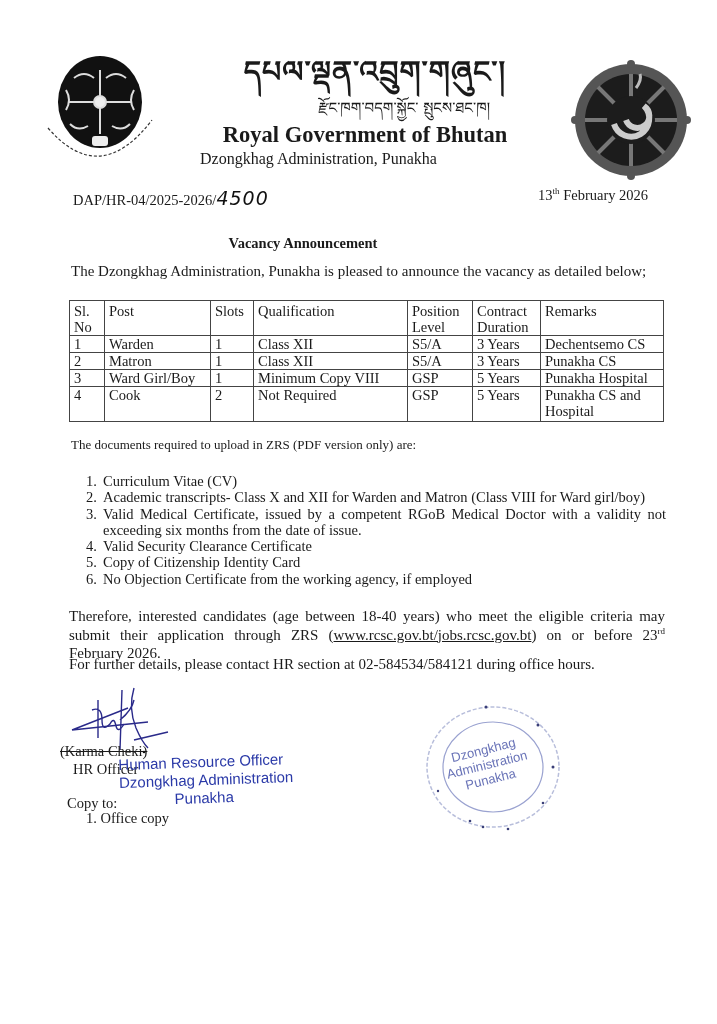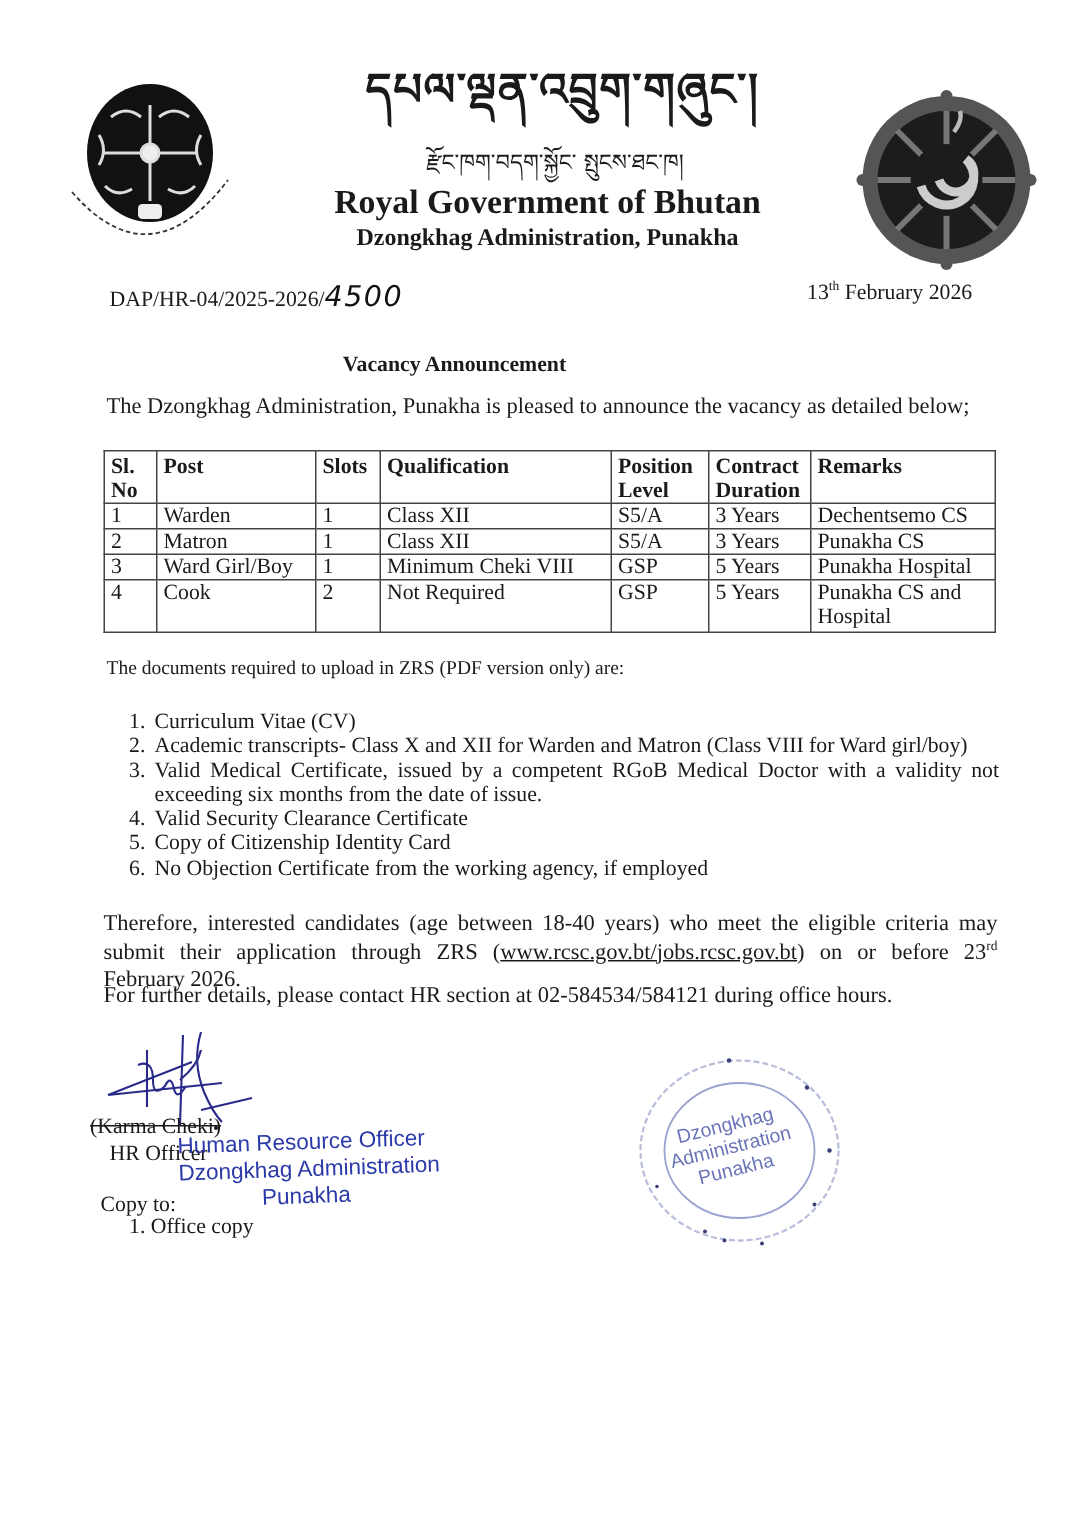--- a/index.html
+++ b/index.html
@@ -3,37 +3,37 @@
 <meta charset="utf-8">
 <style>
   * { box-sizing: border-box; margin: 0; padding: 0; }
   html, body { width: 717px; height: 1024px; background: #ffffff; overflow: hidden; }
   body { position: relative; font-family: "Liberation Serif", serif; color: #1a1a1a; }
   .abs { position: absolute; }
 
   
   .emblem-left { left: 38px; top: 48px; width: 124px; height: 128px; }
   .emblem-right { left: 566px; top: 58px; width: 130px; height: 124px; }
-  .dz-title { left: 240px; top: 26px; width: 270px; text-align: center; font-size: 30px; font-weight: bold; letter-spacing: 1px; font-family: "DejaVu Serif", serif; }
-  .dz-sub { left: 250px; top: 91px; width: 240px; text-align: center; font-size: 15px; font-family: "DejaVu Serif", serif; }
+  .dz-title { left: 240px; top: 38px; width: 270px; text-align: center; font-size: 30px; font-weight: bold; letter-spacing: 1px; font-family: "DejaVu Serif", serif; }
+  .dz-sub { left: 250px; top: 91px; width: 240px; text-align: right; font-size: 15px; font-family: "DejaVu Serif", serif; }
   .org-title { left: 200px; top: 122px; width: 330px; text-align: center; font-size: 22.5px; font-weight: bold; line-height: 26px; }
-  .org-sub { left: 200px; top: 149px; width: 330px; text-align: center; font-size: 16px; font-weight: bold; line-height: 20px; }
+  .org-sub { left: 200px; top: 149px; width: 330px; font-size: 16px; font-weight: normal; line-height: 20px; }
 
   .ref { left: 73px; top: 187px; font-size: 14.5px; }
   .ref .hand { font-family: "DejaVu Sans", sans-serif; font-style: italic; font-size: 19px; letter-spacing: 1px; color: #111; text-align: right; }
   .date { left: 538px; top: 187px; font-size: 14.5px; }
   sup { font-size: 9px; vertical-align: super; line-height: 0; }
 
   .heading { left: 0; width: 606px; top: 235px; text-align: center; font-weight: bold; font-size: 14.5px; }
   .intro { left: 71px; top: 263px; font-size: 15px; }
 
   
   .vac-table { left: 69px; top: 300px; border-collapse: collapse; font-size: 14.5px; line-height: 16px; }
   .vac-table td, .vac-table th { border: 1px solid #444; padding: 0 4px; vertical-align: top; text-align: left; }
-  .vac-table th { font-weight: bold; height: 35px; padding-top: 2px; }
+  .vac-table th { font-weight: normal; height: 35px; padding-top: 2px; }
   .vac-table td { height: 17px; }
   .vac-table tr.tall td { height: 35px; }
   .justify { text-align: justify; text-align-last: left; }
 
   .docs-title { left: 71px; top: 437px; font-size: 13px; }
   .doc-list { left: 86px; top: 473px; width: 580px; font-size: 14.5px; line-height: 16.3px; list-style: none; }
   .doc-list li { display: flex; }
   .doc-list .num { width: 17px; flex: none; }
   .doc-list .txt { flex: 1; text-align: justify; }
 
@@ -139,21 +139,21 @@
     <td>1</td>
     <td>Class XII</td>
     <td>S5/A</td>
     <td>3 Years</td>
     <td>Punakha CS</td>
   </tr>
   <tr>
     <td>3</td>
     <td>Ward Girl/Boy</td>
     <td>1</td>
-    <td>Minimum Cheki VIII</td>
+    <td>Minimum Copy VIII</td>
     <td>GSP</td>
     <td>5 Years</td>
     <td>Punakha Hospital</td>
   </tr>
   <tr class="tall">
     <td>4</td>
     <td>Cook</td>
     <td>2</td>
     <td>Not Required</td>
     <td>GSP</td>

